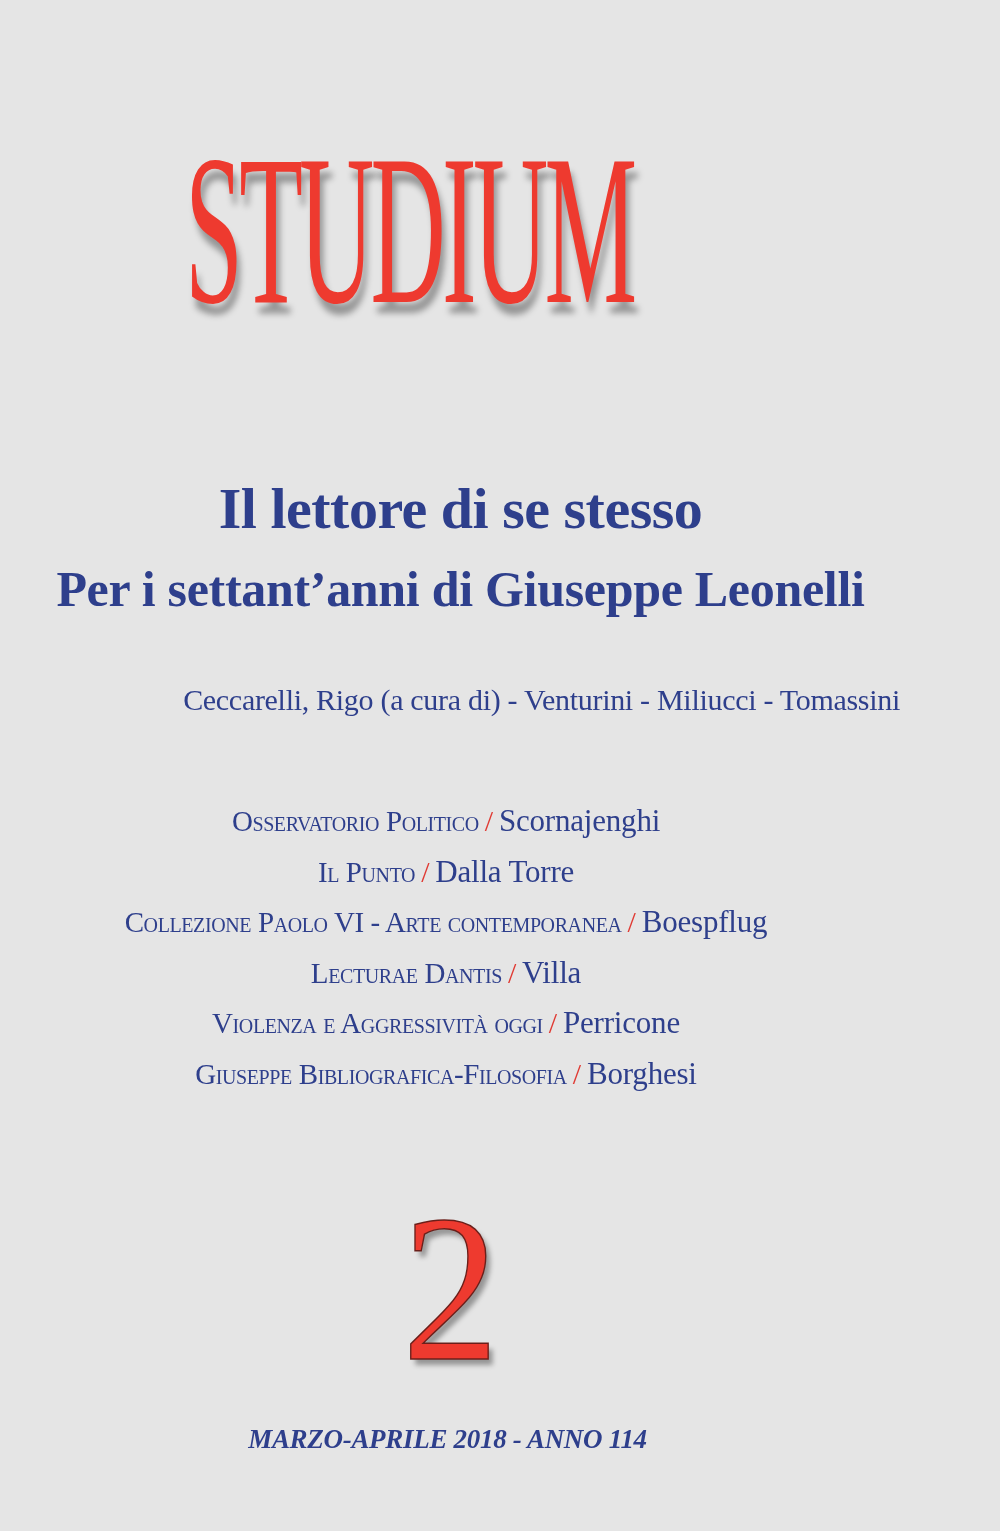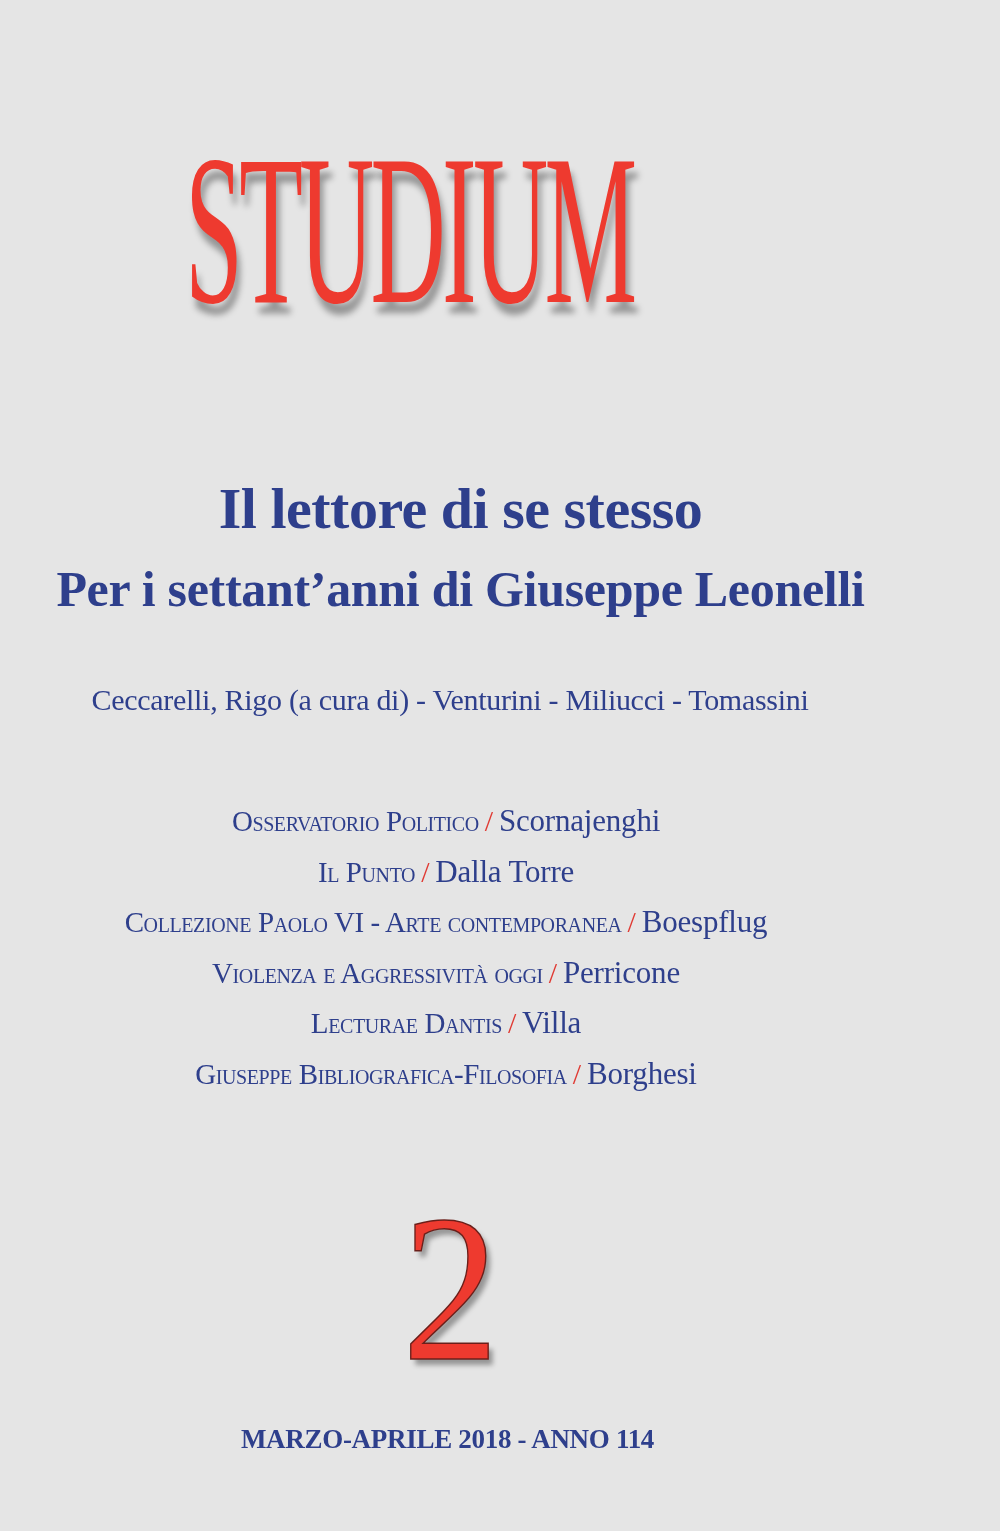--- a/index.html
+++ b/index.html
@@ -64,21 +64,21 @@
       top: 563px;
       font-size: 50px;
       line-height: 52px;
       letter-spacing: -0.3px;
     }
     .authors {
       position: absolute;
       top: 680px;
       left: 0;
       width: 900px;
-      text-align: center;
+      text-align: right;
       color: #2e3f8c;
       font-size: 30px;
       line-height: 40px;
       white-space: nowrap;
       letter-spacing: -0.3px;
     }
     
     .sections {
       position: absolute;
       top: 798px;
@@ -133,20 +133,21 @@
       top: 1421px;
       left: 0;
       width: 895px;
       text-align: center;
       color: #2e3f8c;
       font-weight: bold;
       font-size: 27px;
       line-height: 36px;
       letter-spacing: -0.3px;
       white-space: nowrap;
+      font-style: italic;
     }
   </style>
 </head>
 <body>
 
 <div class="cover">
 
   <div class="masthead">
     <span class="masthead-text">STUDIUM</span>
   </div>
@@ -160,24 +161,24 @@
     <li class="section-row">
       <span class="section-name">Osservatorio Politico</span><span class="slash">/</span><span class="author">Scornajenghi</span>
     </li>
     <li class="section-row">
       <span class="section-name">Il Punto</span><span class="slash">/</span><span class="author">Dalla Torre</span>
     </li>
     <li class="section-row">
       <span class="section-name">Collezione Paolo VI - Arte contemporanea</span><span class="slash">/</span><span class="author">Boespflug</span>
     </li>
     <li class="section-row">
-      <span class="section-name">Violenza e Aggressività oggi</span><span class="slash">/</span><span class="author">Perricone</span>
+      <span class="section-name">Lecturae Dantis</span><span class="slash">/</span><span class="author">Villa</span>
     </li>
     <li class="section-row">
-      <span class="section-name">Lecturae Dantis</span><span class="slash">/</span><span class="author">Villa</span>
+      <span class="section-name">Violenza e Aggressività oggi</span><span class="slash">/</span><span class="author">Perricone</span>
     </li>
     <li class="section-row">
       <span class="section-name">Giuseppe Bibliografica-Filosofia</span><span class="slash">/</span><span class="author">Borghesi</span>
     </li>
   </ul>
 
   <div class="issue-number">
     <span>2</span>
   </div>
 

